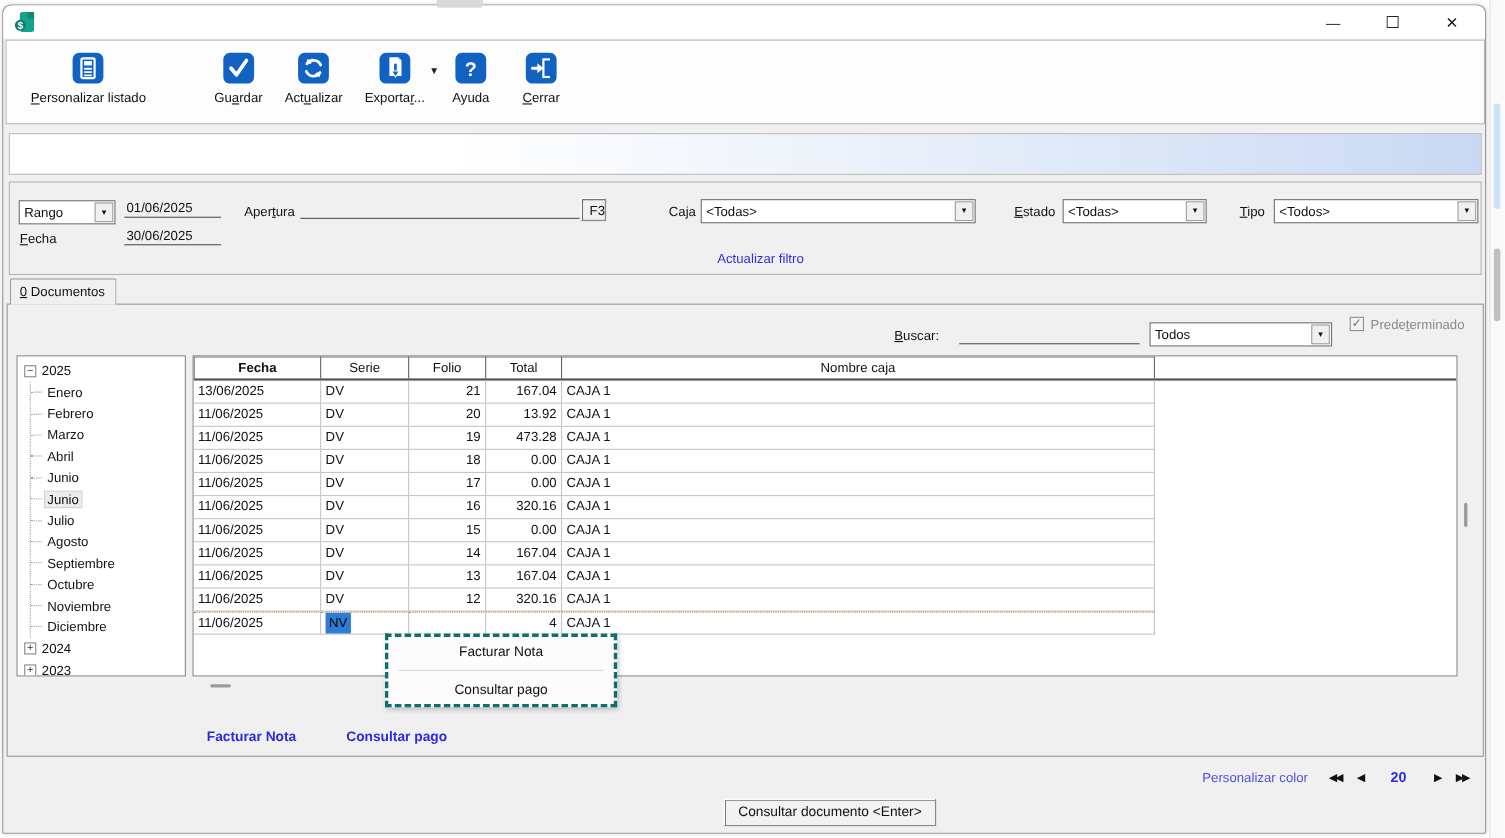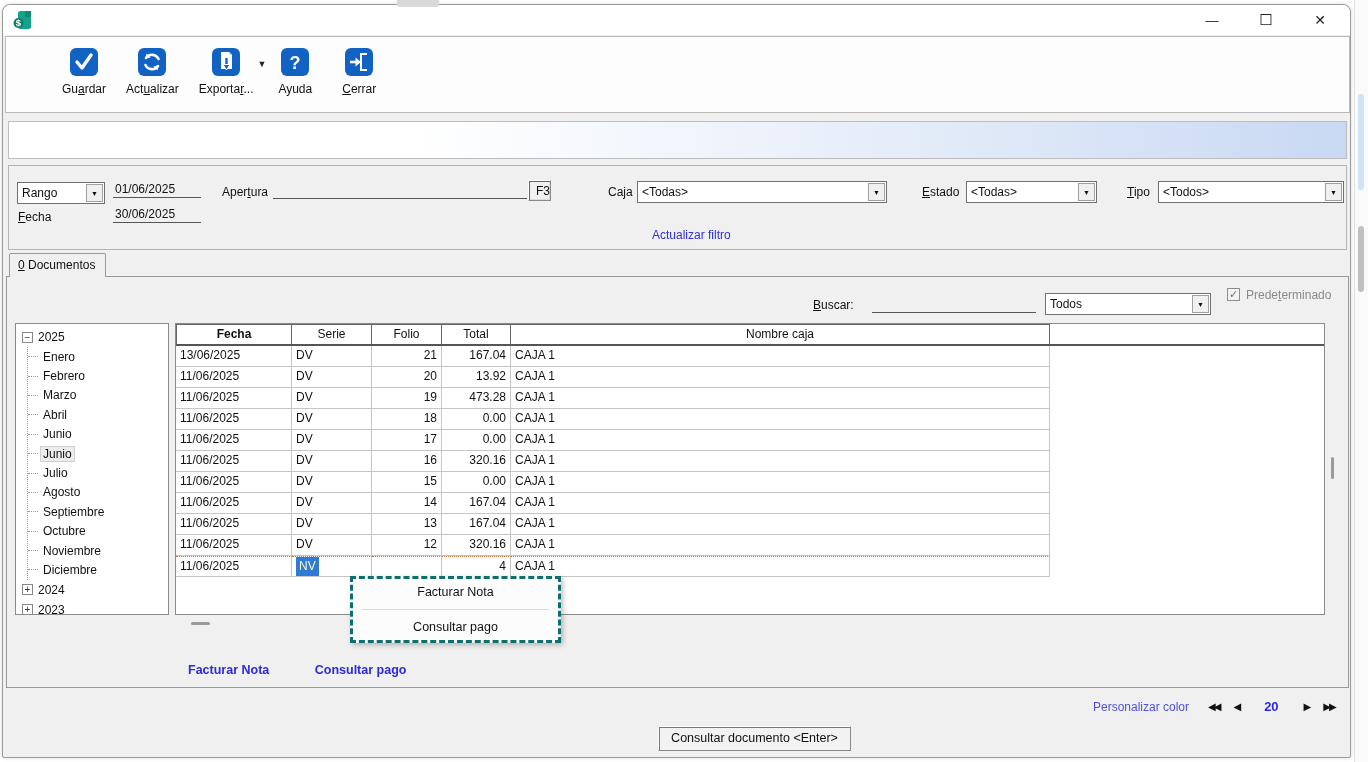--- a/index.html
+++ b/index.html
@@ -74,21 +74,21 @@
   .grow { display:flex; height:21px; }
   .ghead { height:22px; border-bottom:2px solid #555; font-size:12px; }
   .gcell { border-right:1px solid #c5c5c5; border-bottom:1px solid #c5c5c5; font-size:12px; color:#111;
     padding:2px 4px 0 4px; white-space:nowrap; overflow:hidden; }
   .ghead .gcell { border-right:1px solid #666; border-bottom:none; border-top:1px solid #666; text-align:center; }
   .ghead .gcell:first-child { border-left:1px solid #666; }
   .c1 { width:116px; } .c2 { width:80px; } .c3 { width:70px; text-align:right; }
   .c4 { width:69px; text-align:right; } .c5 { width:539px; }
   .ghead .c3, .ghead .c4 { text-align:center; }
   .row-focused .gcell { border-top:1px dotted #b97745; }
-  .sel-cell { background:#2e7bd6; color:#fef9c3; padding:16px 3px; }
+  .sel-cell { background:#2e7bd6; color:#000000; padding:16px 3px; }
 
   .hgrip { position:absolute; left:188px; top:617px; width:19px; height:3px; background:#9a9a9a; border-radius:2px; }
   .vgrip { position:absolute; left:1328px; top:452px; width:3px; height:22px; background:#9a9a9a; border-radius:2px; }
 
   
   .totalsrow { position:absolute; left:172px; top:627px; width:875px; height:22px; display:flex;
     background:#fff; border-top:1px solid #777; border-bottom:1px solid #777; }
   .tcell { border-right:1px solid #8a8a8a; font-size:12px; padding:3px 4px 0 4px; }
   .tcell:first-child { border-left:1px solid #8a8a8a; }
   .t4 { text-align:right; font-weight:bold; color:#111; }
@@ -134,20 +134,31 @@
     </svg>
     <span class="title-text">Notas de venta - Documentos</span>
     <div class="win-controls">
       <span class="win-btn">—</span>
       <span class="win-btn" style="font-size:15px;">☐</span>
       <span class="win-btn" style="font-size:14px;">✕</span>
     </div>
   </div>
 
   <div class="toolbar">
+    <div class="tb-btn" style="margin-left:8px;">
+      <svg class="tb-icon" viewBox="0 0 30 30">
+        <rect x="1" y="1" width="28" height="28" rx="6" fill="#1262c3"></rect>
+        <rect x="9" y="6" width="12" height="18" rx="1.5" fill="none" stroke="#fff" stroke-width="2"></rect>
+        <rect x="11.5" y="8.5" width="7" height="4" fill="#fff"></rect>
+        <line x1="11.5" y1="15.5" x2="18.5" y2="15.5" stroke="#fff" stroke-width="1.6"></line>
+        <line x1="11.5" y1="18.5" x2="18.5" y2="18.5" stroke="#fff" stroke-width="1.6"></line>
+        <line x1="11.5" y1="21.5" x2="18.5" y2="21.5" stroke="#fff" stroke-width="1.6"></line>
+      </svg>
+      <span class="tb-label"><span></span><u>P</u><span>ersonalizar listado</span></span>
+    </div>
     <div class="tb-btn" style="margin-left:42px;">
       <svg class="tb-icon" viewBox="0 0 30 30">
         <rect x="1" y="1" width="28" height="28" rx="6" fill="#1262c3"></rect>
         <path d="M8 15 L13 21 L22 8" fill="none" stroke="#fff" stroke-width="3.4" stroke-linecap="round" stroke-linejoin="round"></path>
       </svg>
       <span class="tb-label"><span>Gu</span><u>a</u><span>rdar</span></span>
     </div>
     <div class="tb-btn">
       <svg class="tb-icon" viewBox="0 0 30 30">
         <rect x="1" y="1" width="28" height="28" rx="6" fill="#1262c3"></rect>

